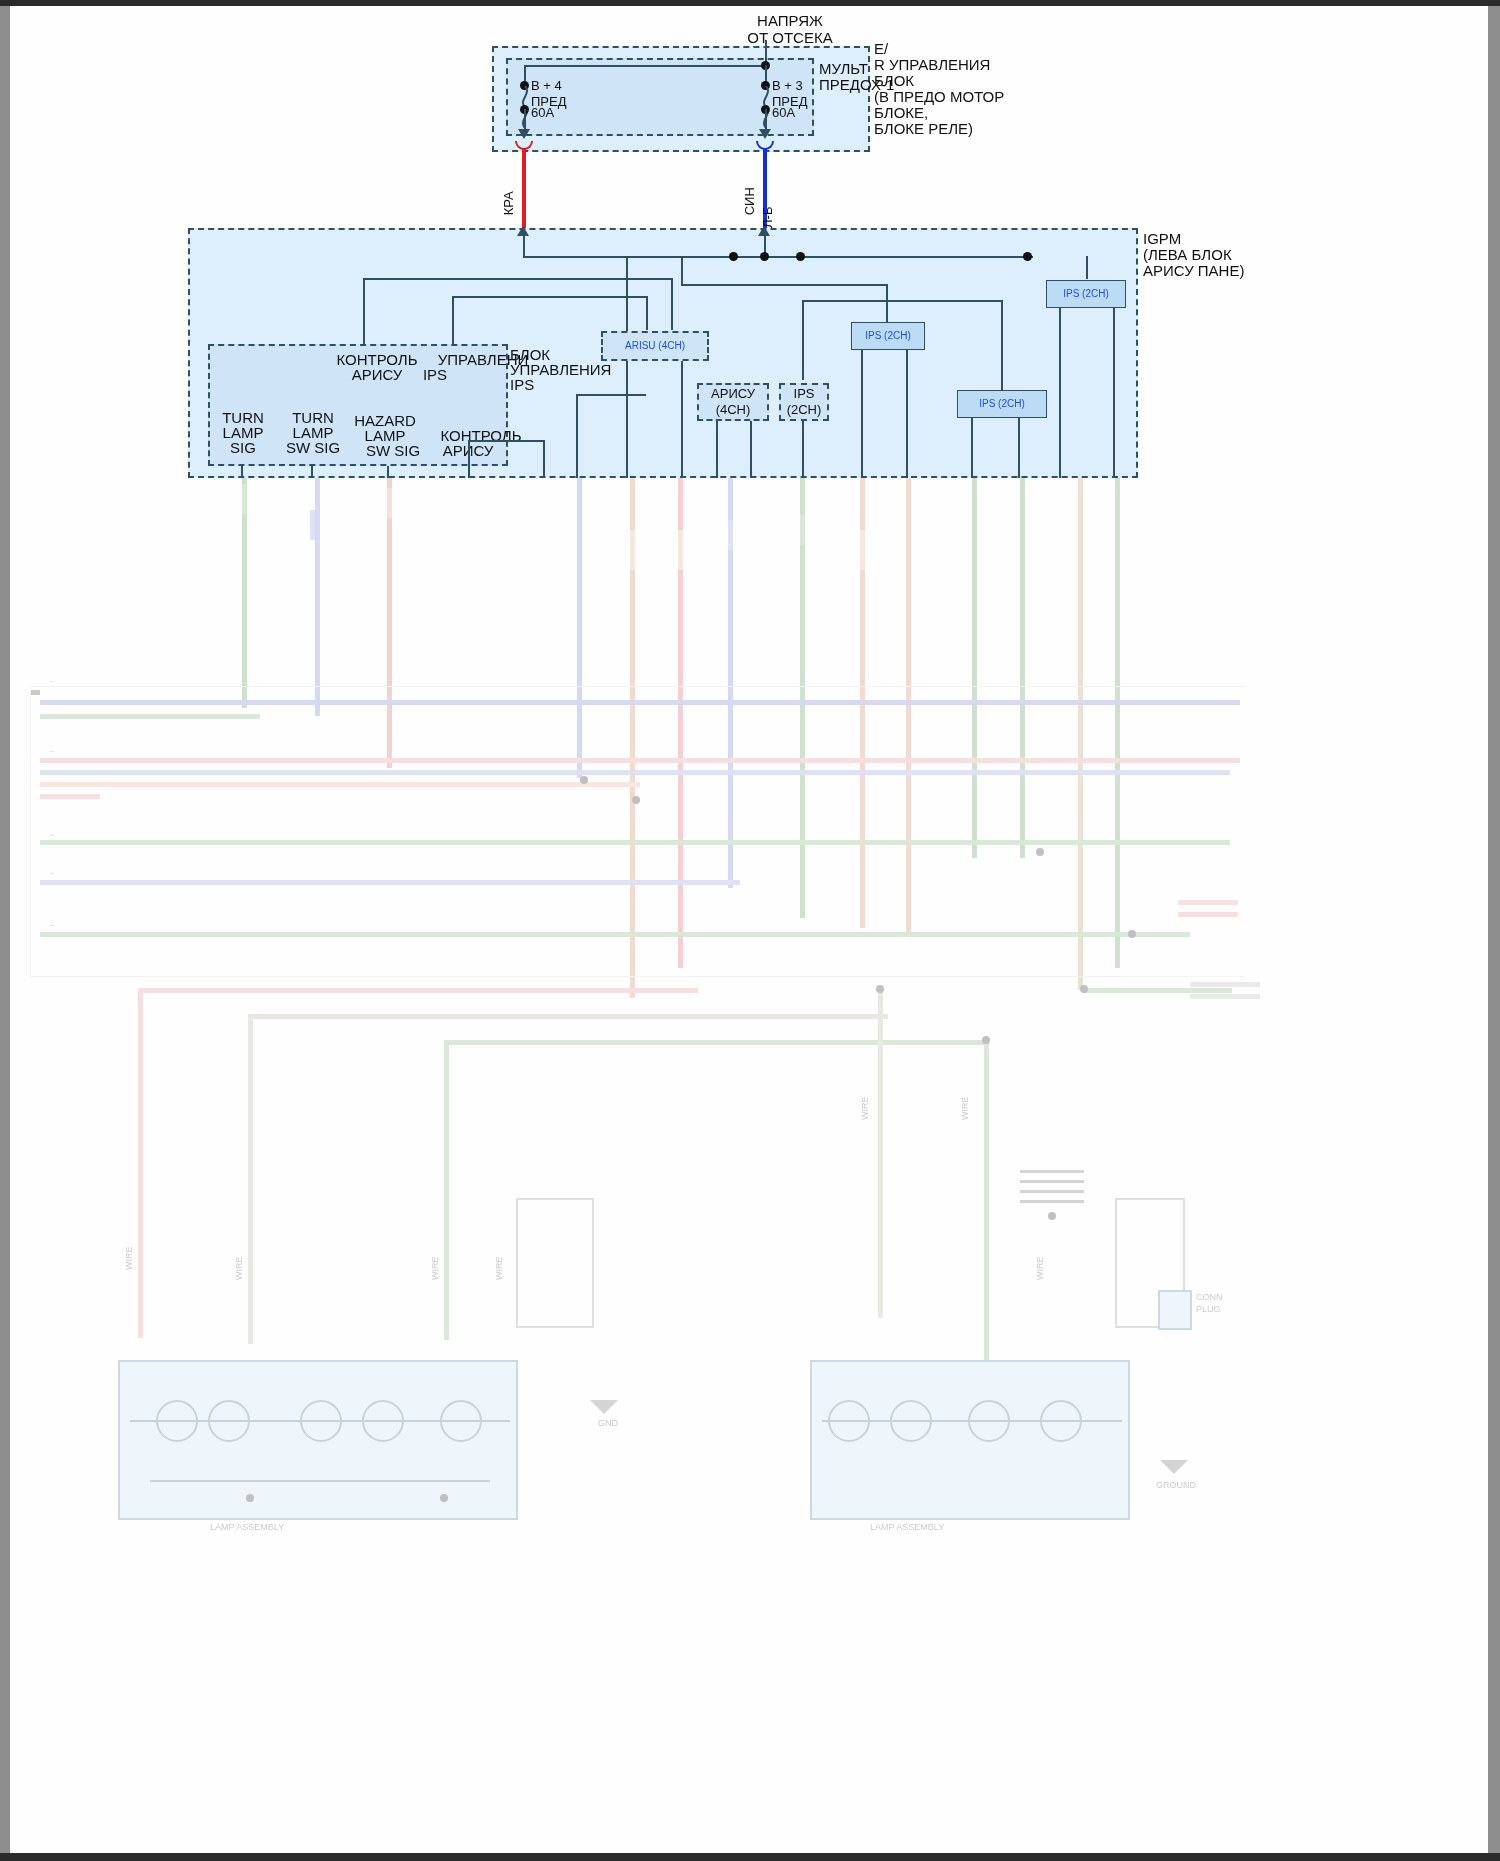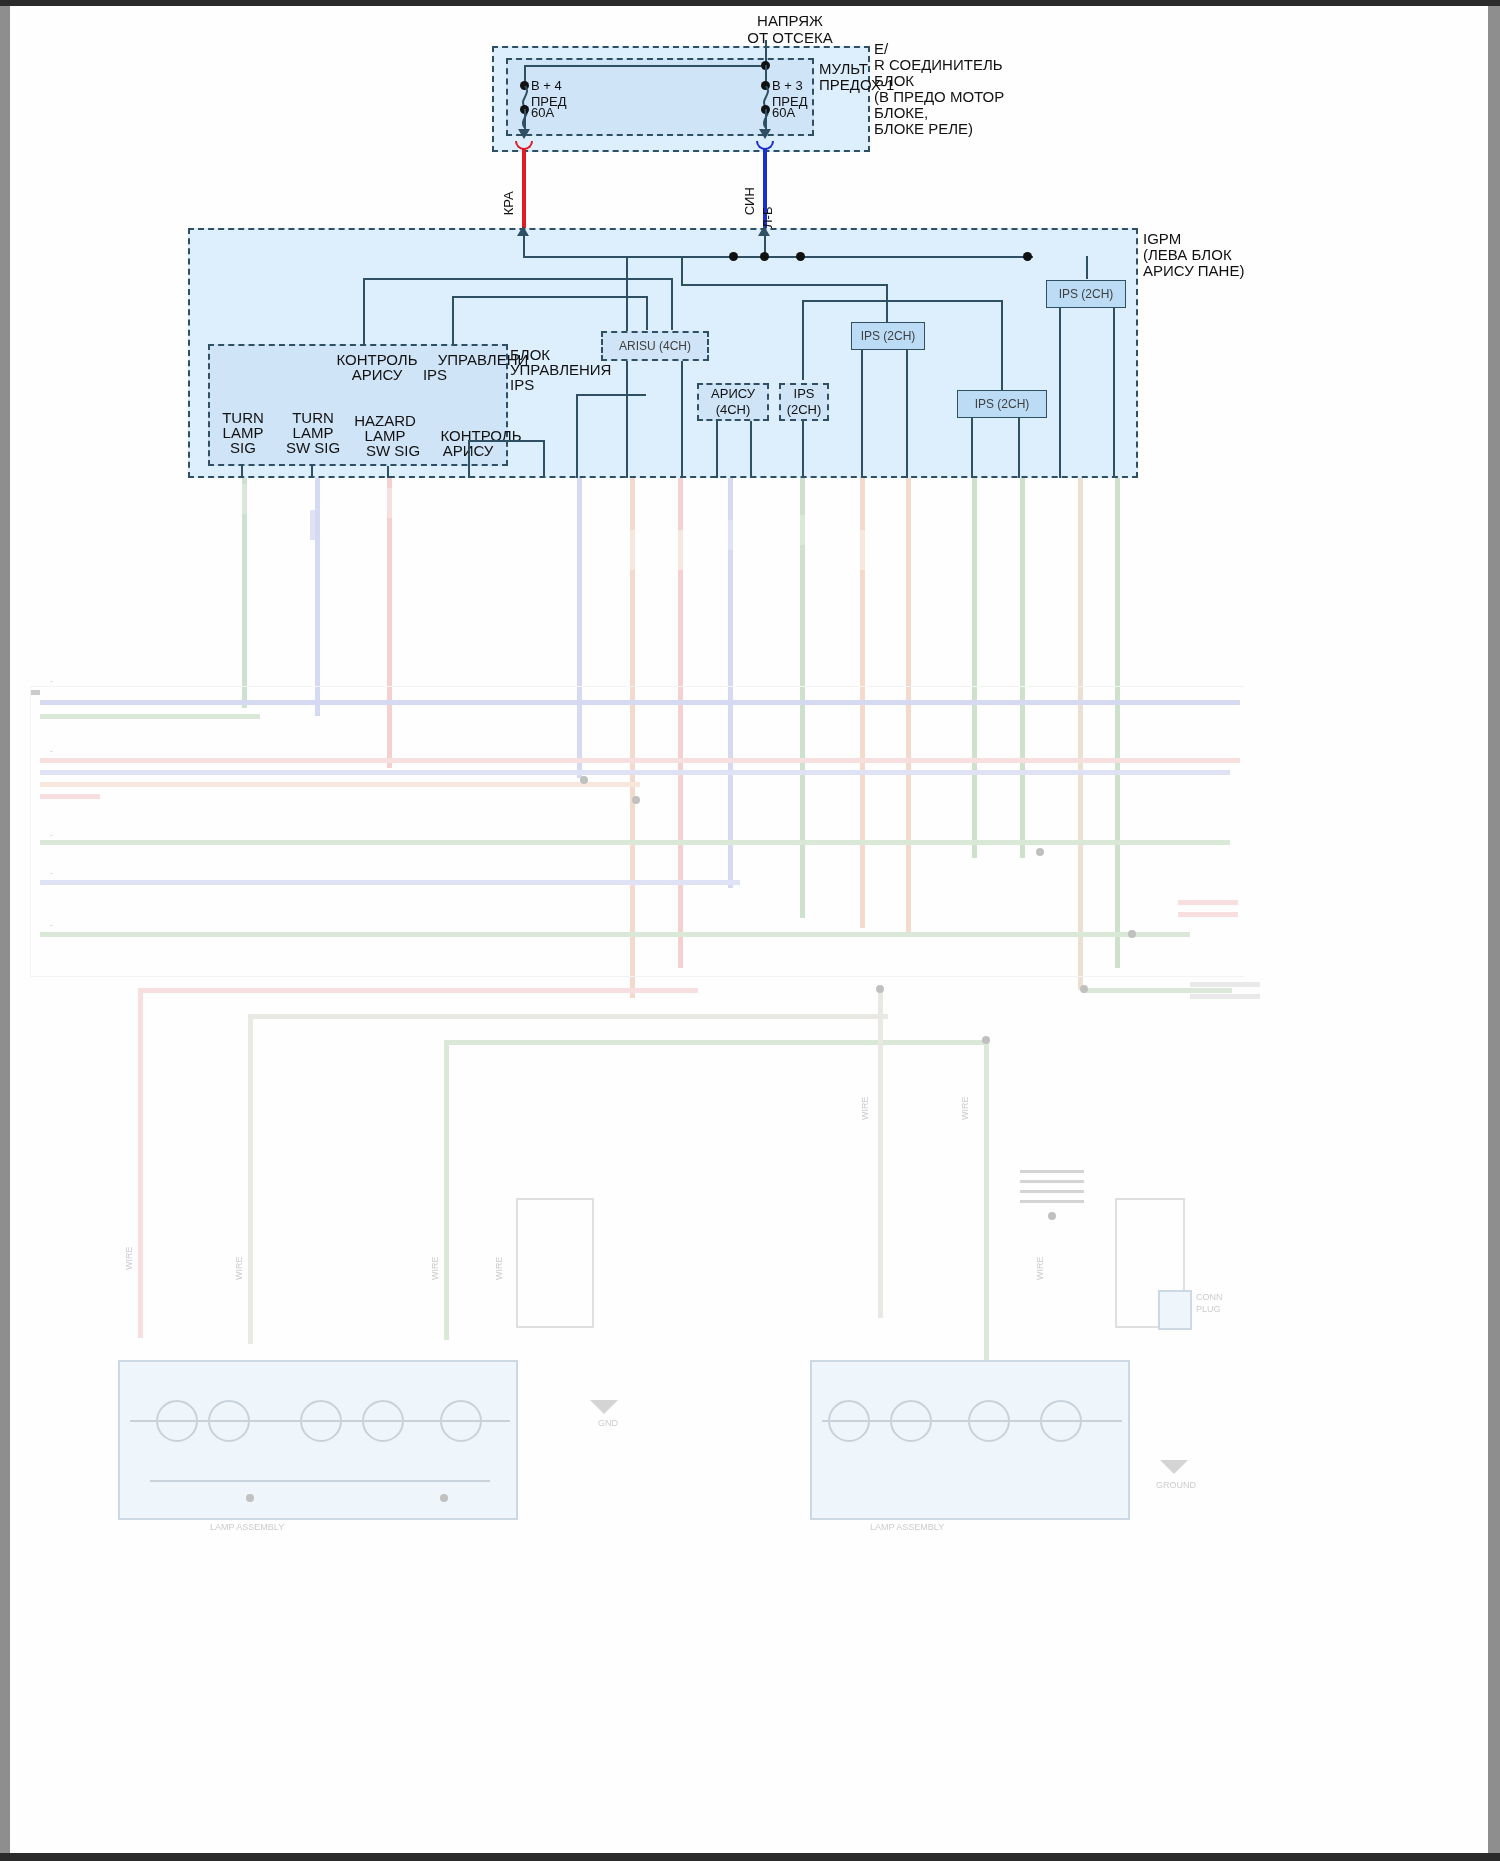--- a/index.html
+++ b/index.html
@@ -72,21 +72,21 @@
   }
   .lbl.sm { font-size: 13px; }
   .lbl.ctr { text-align: center; }
   .lbl.vert {
     transform: rotate(-90deg);
     transform-origin: left bottom;
   }
   .boxlabel {
     position: absolute;
     display: flex; align-items: center; justify-content: center;
-    font-size: 12px; color: #404040; 
+    font-size: 10px; color: #1d4ed8; 
     line-height: 1.2;
   }
 
   
   .fuse {
     position: absolute;
     width: 14px; height: 42px;
   }
 
   
@@ -169,21 +169,21 @@
   <div class="inner-sheet"></div>
 
   <div class="lbl ctr" style="left:730px; top:12px; width:120px; font-size:15px;">НАПРЯЖ</div>
   <div class="lbl ctr" style="left:730px; top:29px; width:120px; font-size:15px;">ОТ ОТСЕКА</div>
 
   <div class="dashbox light" style="left:492px; top:46px; width:378px; height:106px;"></div>
 
   <div class="dashbox" style="left:506px; top:58px; width:308px; height:78px;"></div>
 
   <div class="lbl" style="left:874px; top:40px;">E/</div>
-  <div class="lbl" style="left:874px; top:56px;">R СОЕДИНИТЕЛЬ</div>
+  <div class="lbl" style="left:874px; top:56px;">R УПРАВЛЕНИЯ</div>
   <div class="lbl" style="left:874px; top:72px;">БЛОК</div>
   <div class="lbl" style="left:874px; top:88px;">(В ПРЕДО МОТОР</div>
   <div class="lbl" style="left:874px; top:104px;">БЛОКЕ,</div>
   <div class="lbl" style="left:874px; top:120px;">БЛОКЕ РЕЛЕ)</div>
 
   <div class="lbl" style="left:819px; top:60px;">МУЛЬТ</div>
   <div class="lbl" style="left:819px; top:76px;">ПРЕДОХ-1</div>
 
   <div class="wire v" style="left:765px; top:40px; height:26px;"></div>
 

